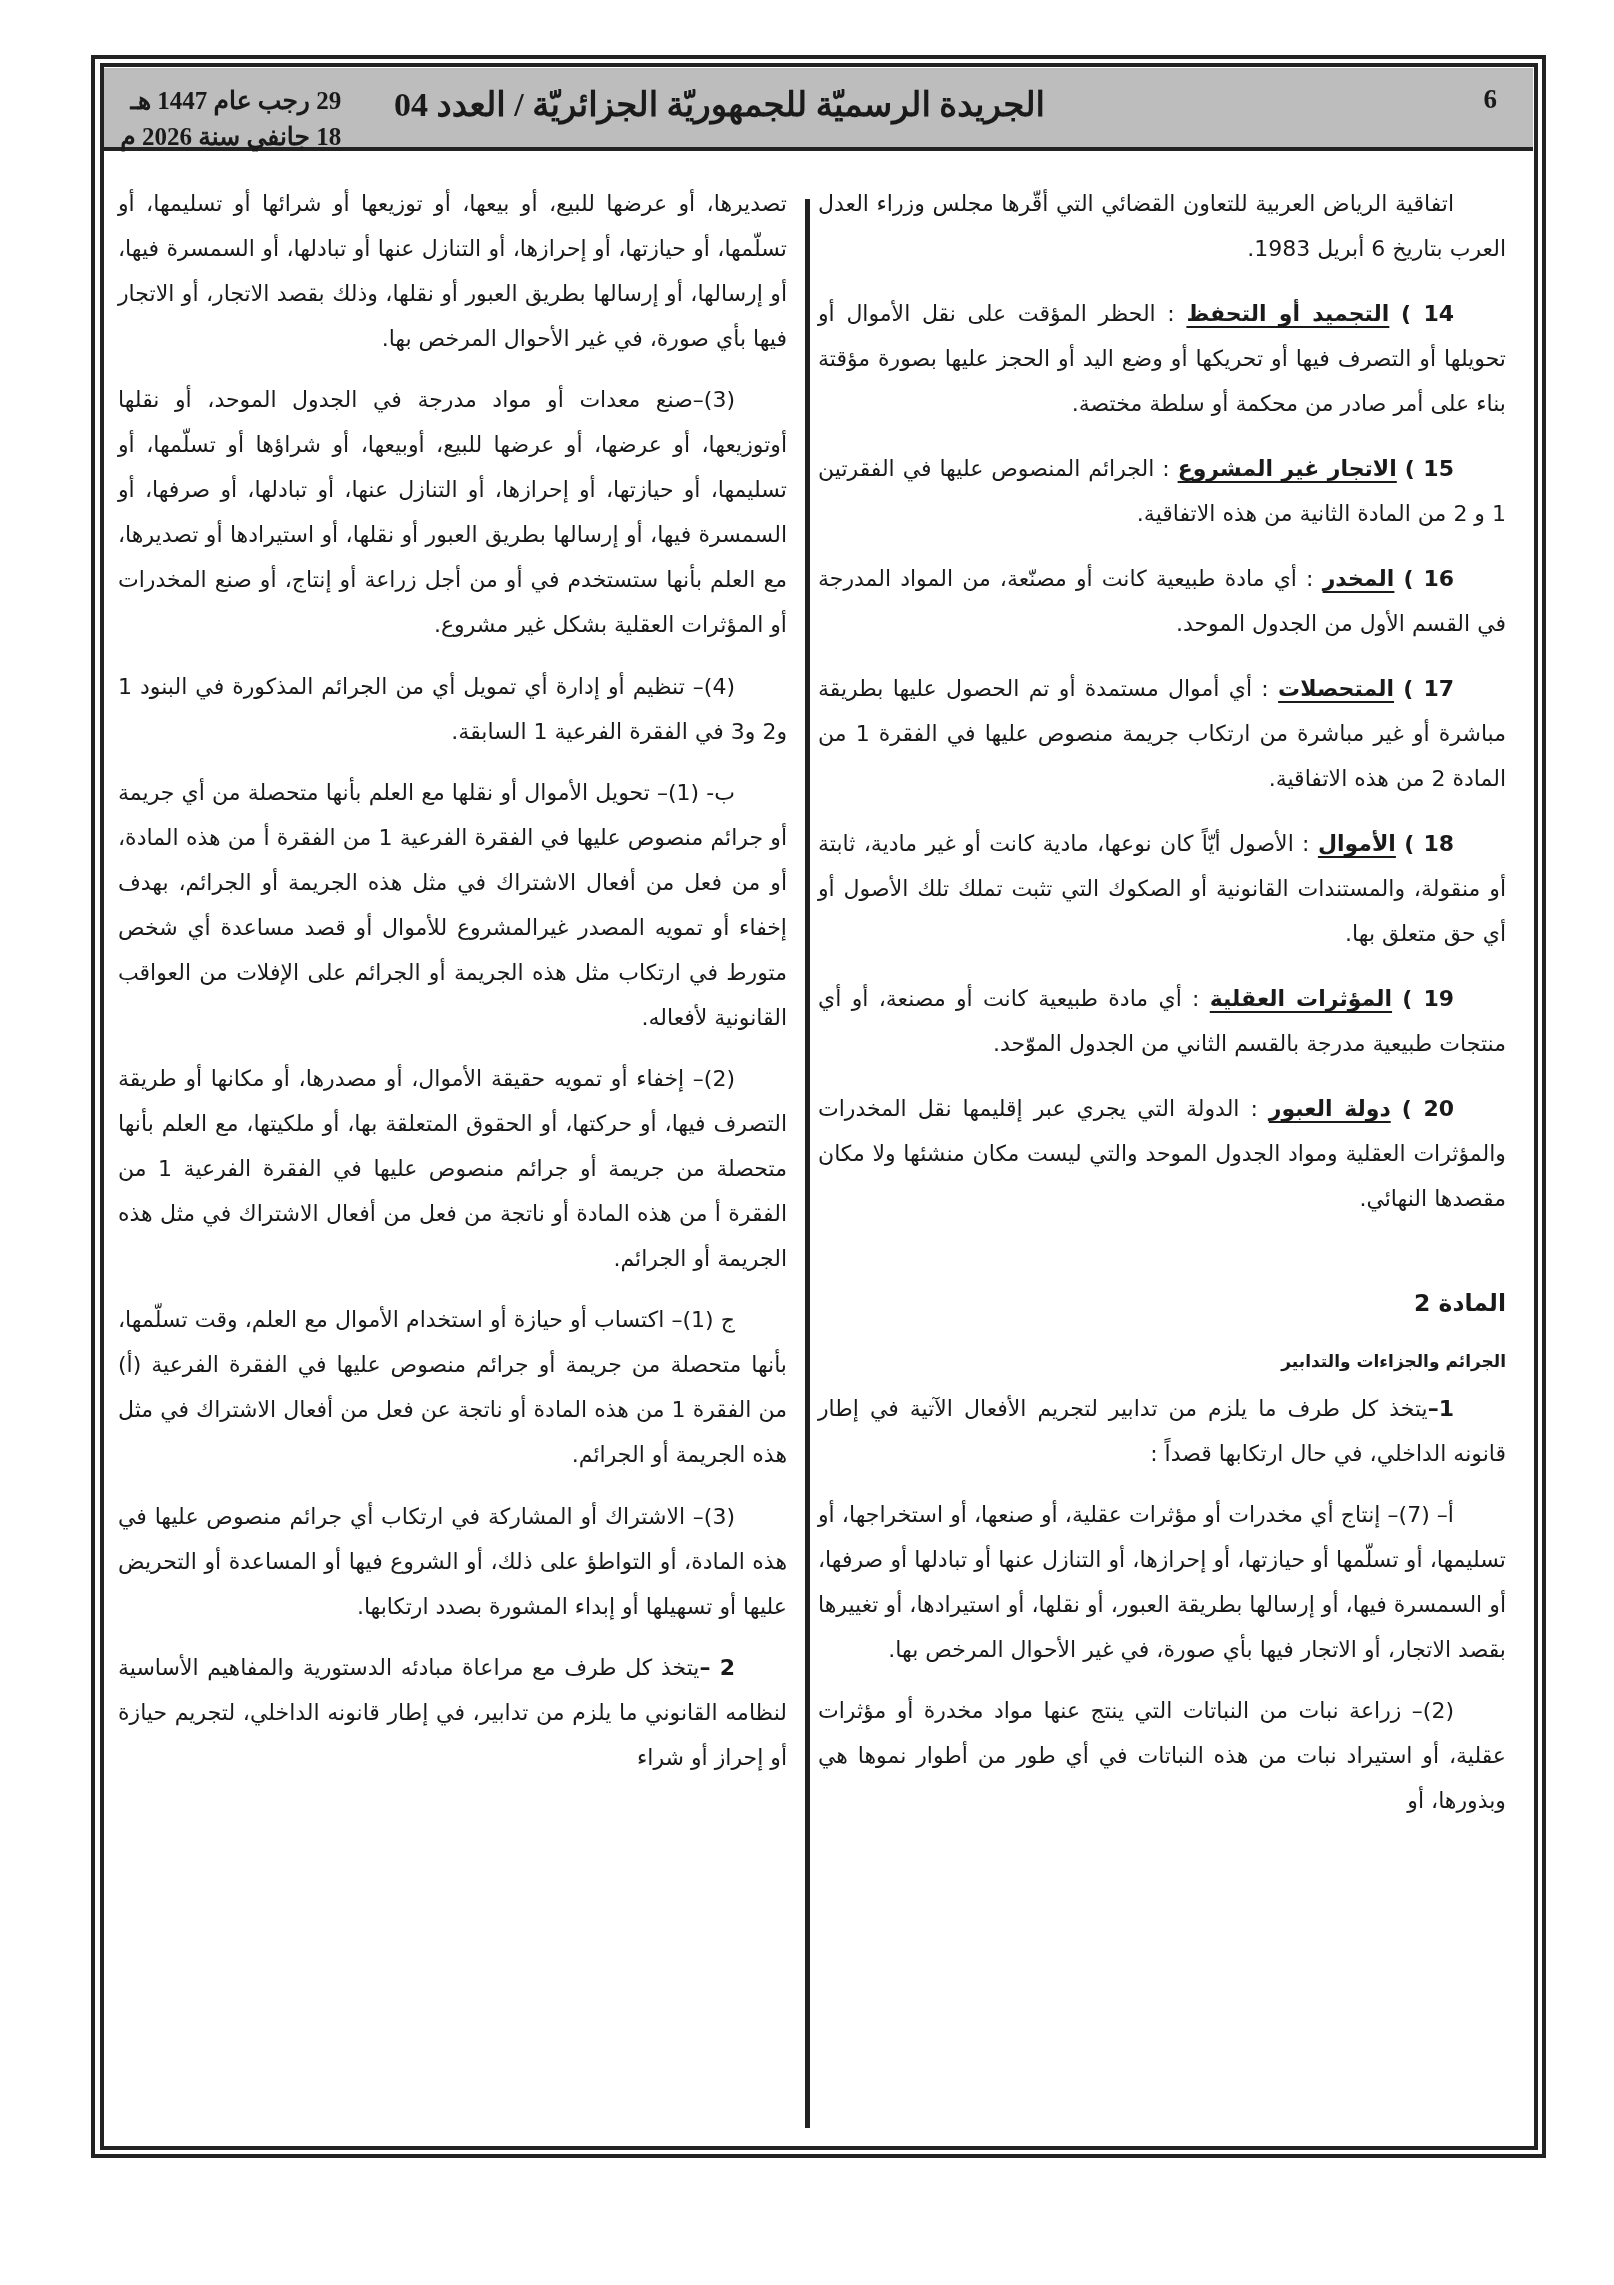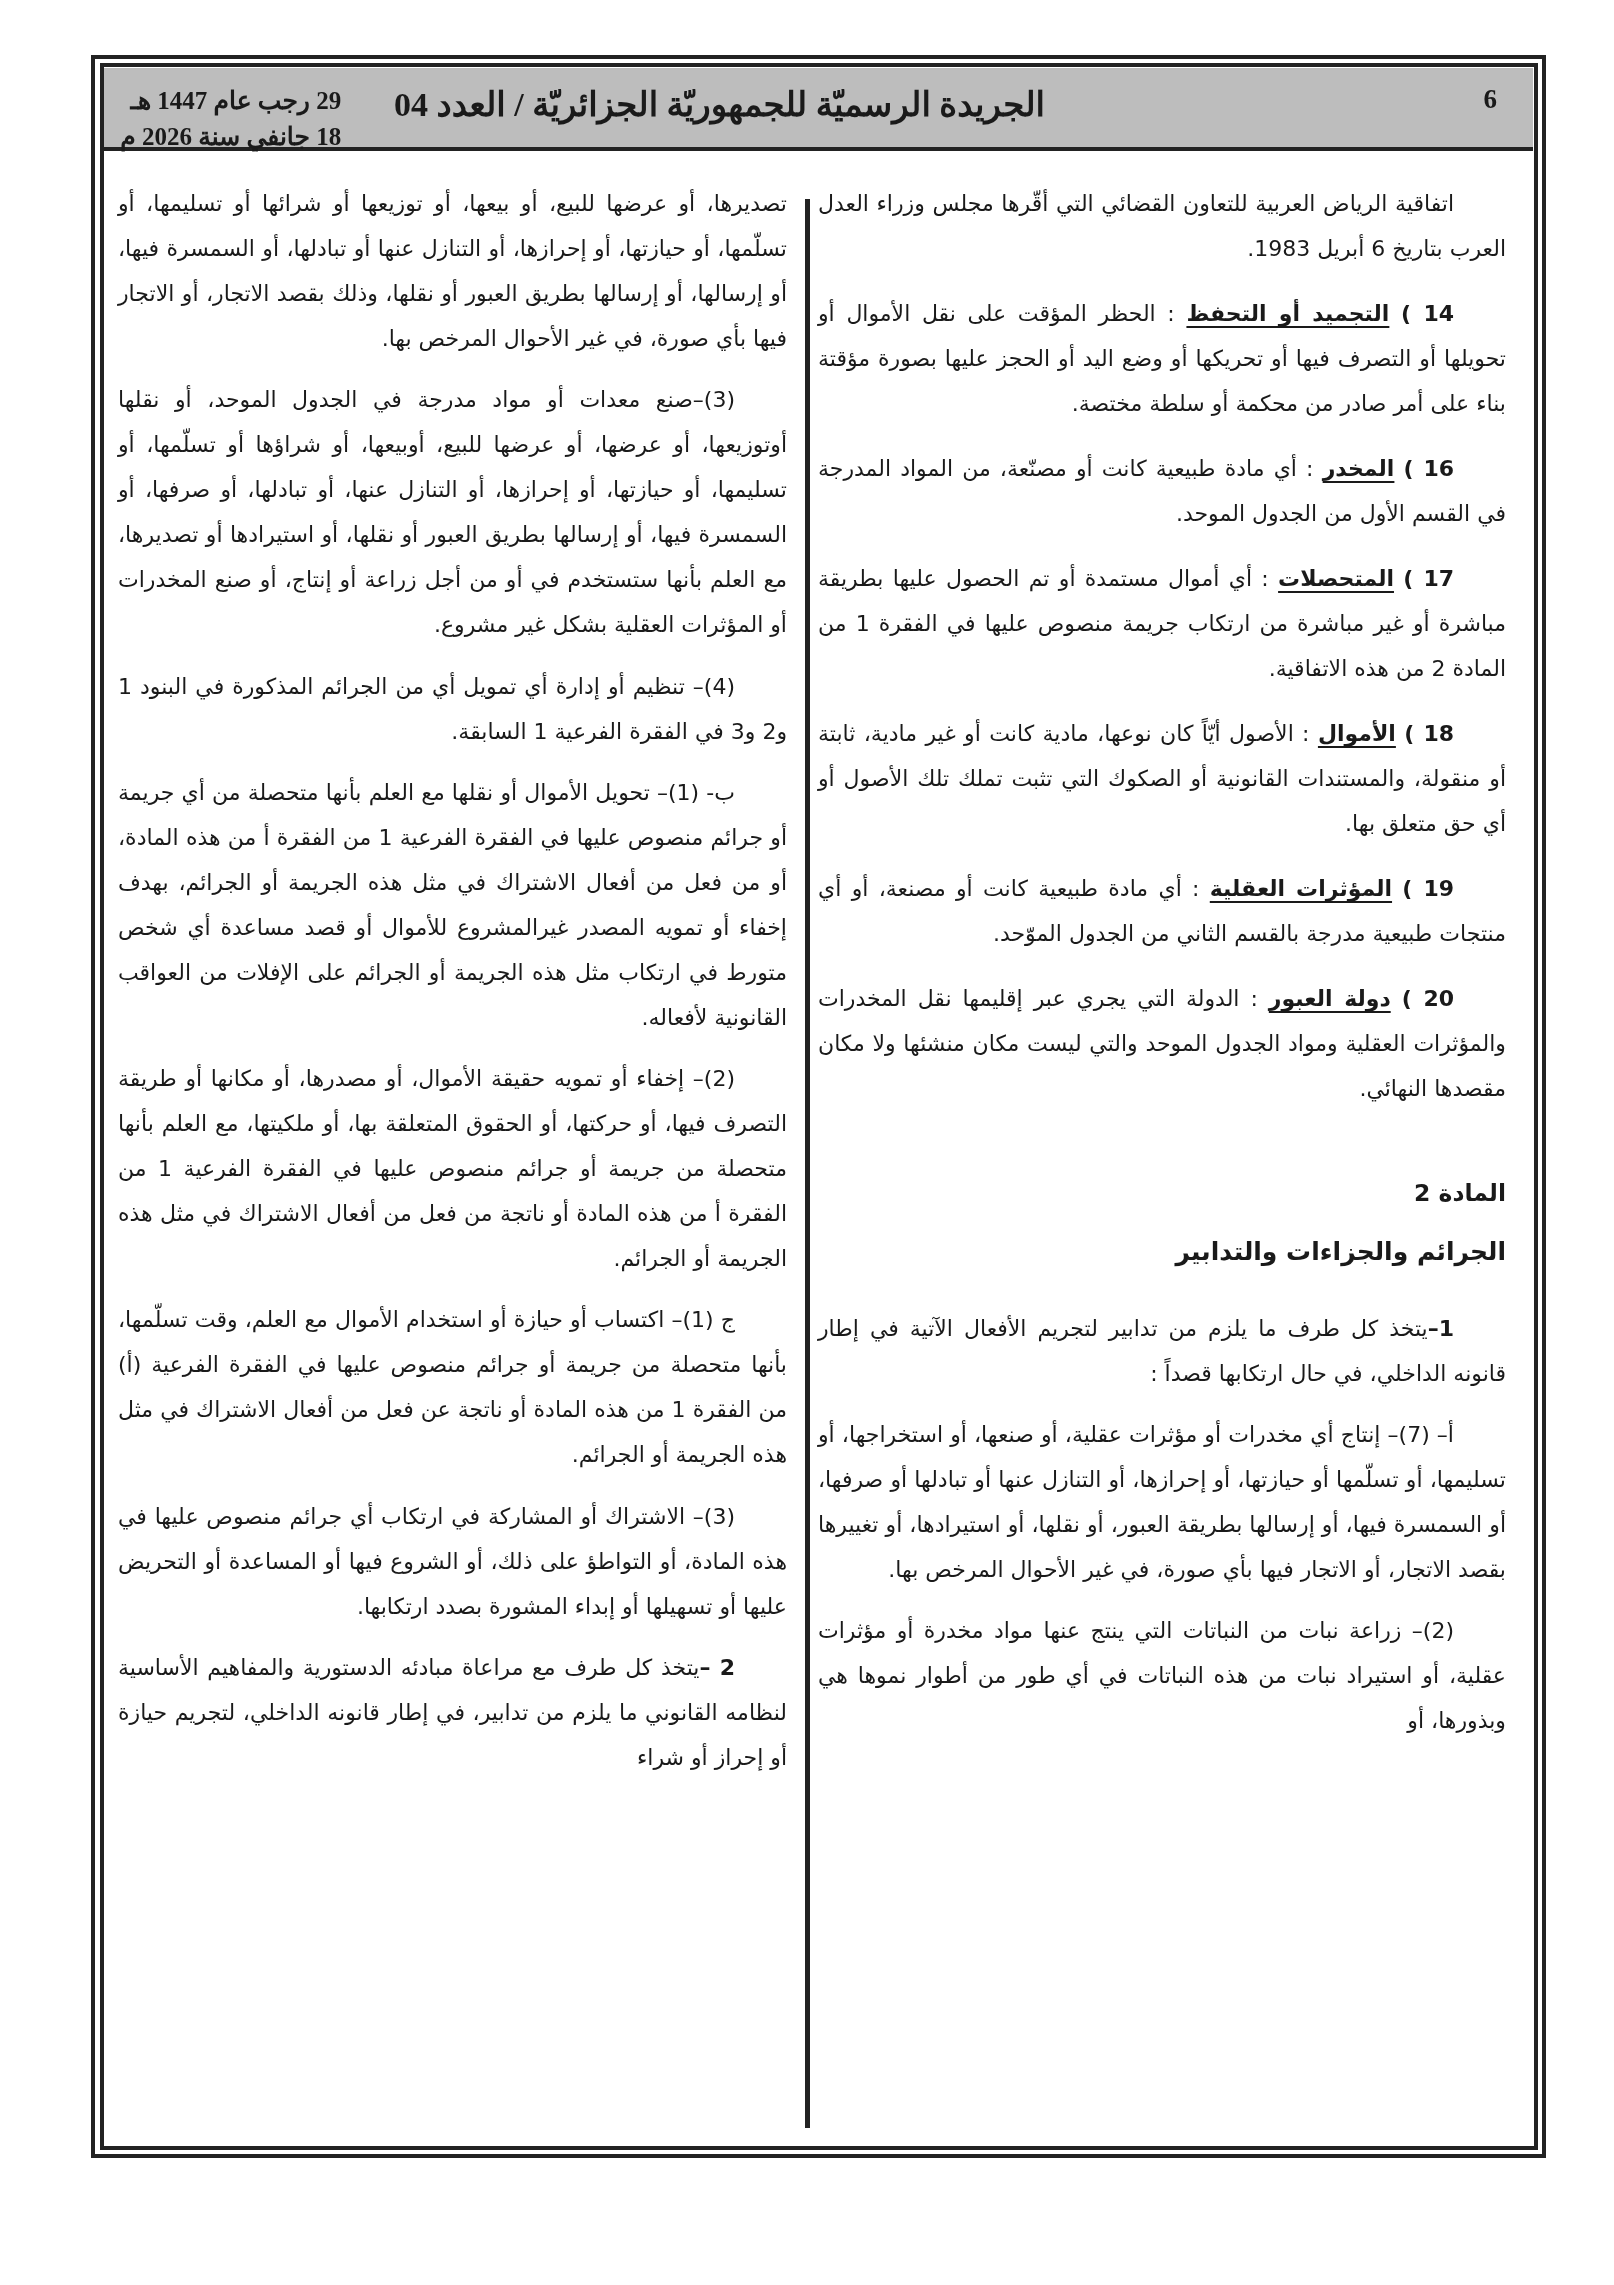--- a/index.html
+++ b/index.html
@@ -21,21 +21,21 @@
   .col-divider { position: absolute; left: 805px; top: 199px; width: 4.5px; height: 1929px; background: #222; }
   .column { position: absolute; top: 181px; font-size: 22px; line-height: 45px; text-align: justify;
             text-align-last: right; }
   .col-right { right: 109px; width: 688px; }
   .col-left { left: 118px; width: 669px; }
   p { margin: 0 0 16.3px 0; text-indent: 52px; }
   p.no-indent { text-indent: 0; }
   .term { font-weight: bold; text-decoration: underline; text-underline-offset: 5.4px; }
   .def-num { font-weight: bold; }
   h2.article-num { text-align: center; font-size: 23.5px; font-weight: bold; margin: 60px 0 12.7px 0; line-height: 45px; }
-  h3.article-title { text-align: center; font-size: 25px; font-weight: bold; margin: 0 0 32px 0; line-height: 45px; }
+  h3.article-title { text-align: center; font-size: 17px; font-weight: bold; margin: 0 0 2px 0; line-height: 45px; }
   .clause-num { font-weight: bold; }
   .defs p { margin-bottom: 20px; }
 </style>
 </head>
 <body>
 
 <div class="outer-frame"></div>
 <div class="inner-frame"></div>
 
 <div class="header">
@@ -50,20 +50,24 @@
 <div class="col-divider"></div>
 
 <div class="column col-right">
   <div class="defs">
     <p>
       <span>اتفاقية الرياض العربية للتعاون القضائي التي أقّرها مجلس وزراء العدل العرب بتاريخ 6 أبريل 1983.</span>
     </p>
     <p>
       <span class="def-num">14 )</span>
       <span class="term">التجميد أو التحفظ</span><span> : الحظر المؤقت على نقل الأموال أو تحويلها أو التصرف فيها أو تحريكها أو وضع اليد أو الحجز عليها بصورة مؤقتة بناء على أمر صادر من محكمة أو سلطة مختصة.</span>
+    </p>
+    <p>
+      <span class="def-num">15 )</span>
+      <span class="term">الاتجار غير المشروع</span><span> : الجرائم المنصوص عليها في الفقرتين 1 و 2 من المادة الثانية من هذه الاتفاقية.</span>
     </p>
     <p>
       <span class="def-num">16 )</span>
       <span class="term">المخدر</span><span> : أي مادة طبيعية كانت أو مصنّعة، من المواد المدرجة في القسم الأول من الجدول الموحد.</span>
     </p>
     <p>
       <span class="def-num">17 )</span>
       <span class="term">المتحصلات</span><span> : أي أموال مستمدة أو تم الحصول عليها بطريقة مباشرة أو غير مباشرة من ارتكاب جريمة منصوص عليها في الفقرة 1 من المادة 2 من هذه الاتفاقية.</span>
     </p>
     <p>

